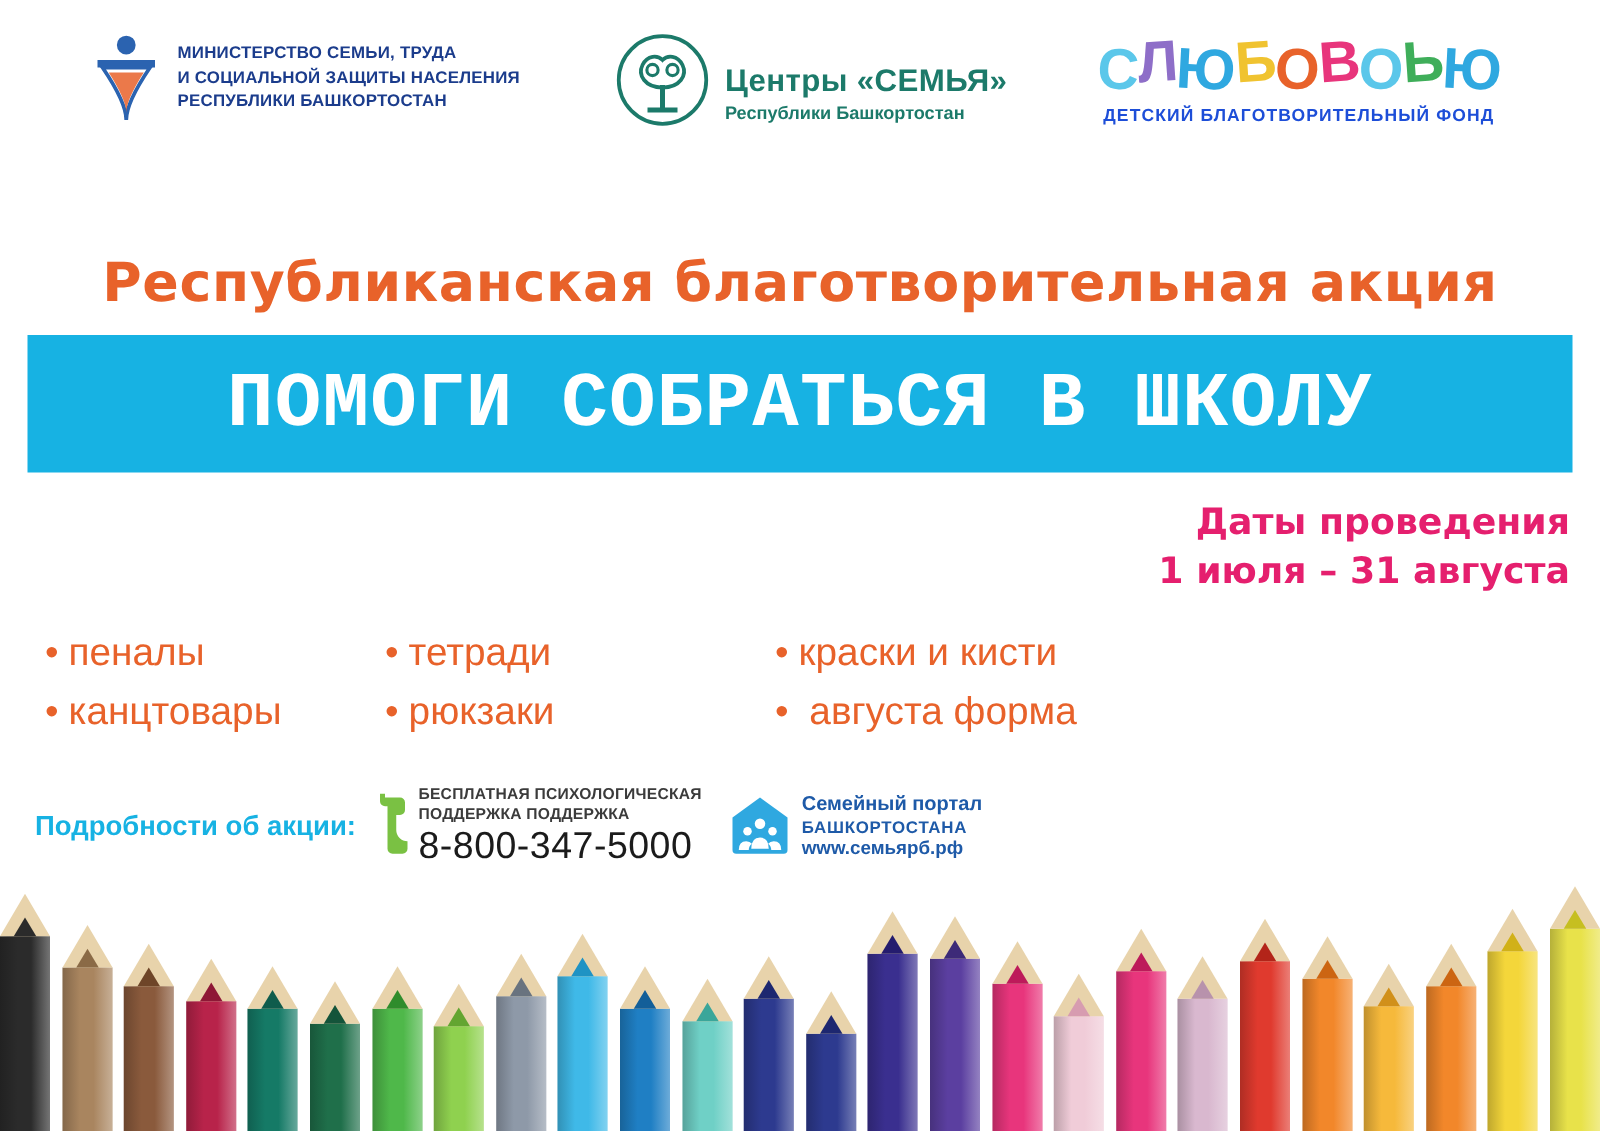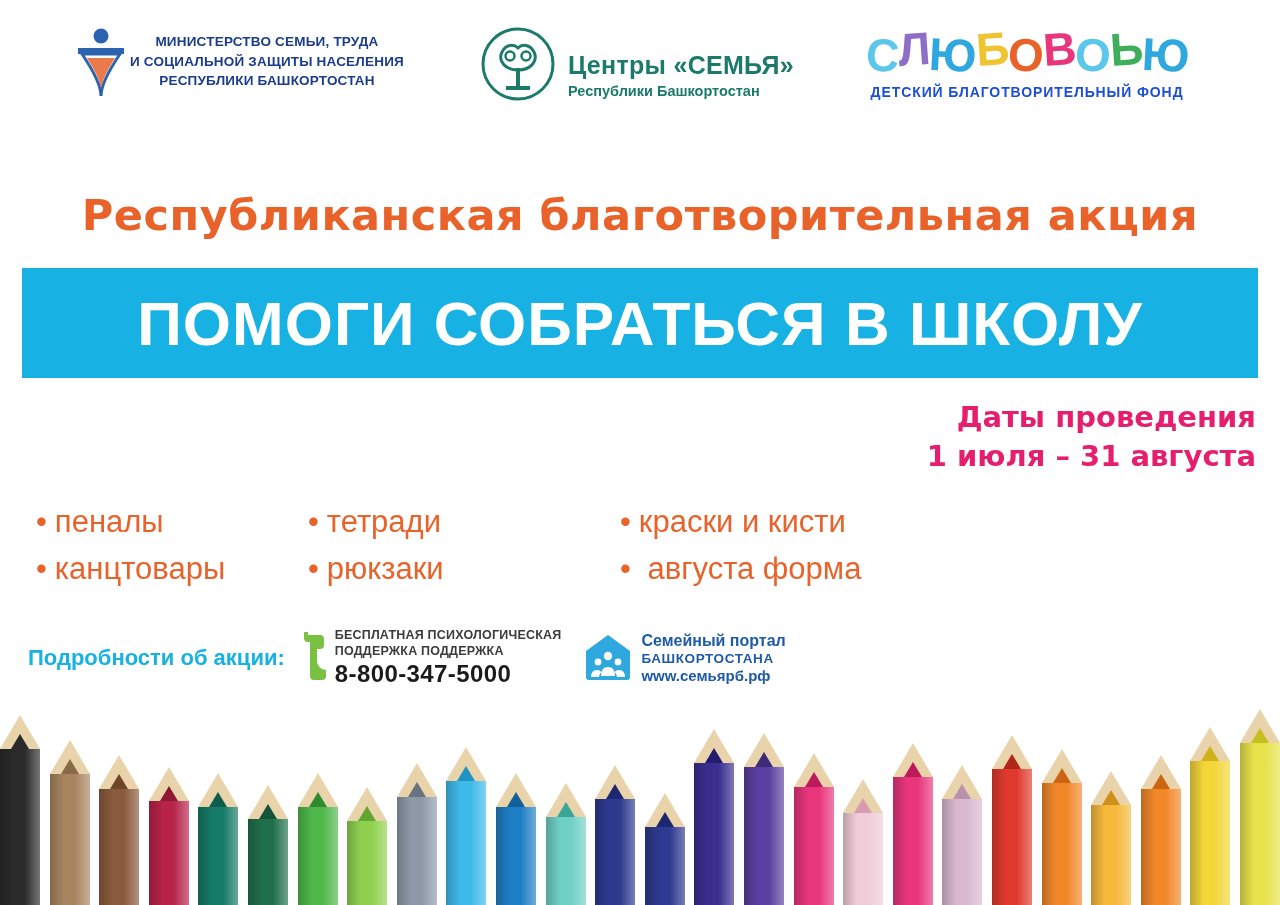--- a/index.html
+++ b/index.html
@@ -28,29 +28,29 @@
     align-items: flex-start;
   }
   .logo-ministry { margin-left: 72px; }
   .logo-ministry .mark {
     width: 58px; height: 70px;
     position: relative;
     flex: 0 0 auto;
   }
   .logo-ministry .mark svg { display:block; }
   .logo-ministry .txt {
+    margin-left: 12px;
     padding-top: 6px;
     font-size: 13.5px;
     font-weight: bold;
     line-height: 1.45;
     letter-spacing: .2px;
     color: #1b3c8c;
     text-transform: uppercase;
     white-space: pre-line;
-    text-align: center;
   }
 
   .logo-centers { margin-left: 76px; }
   .logo-centers .mark { width: 76px; height: 76px; flex: 0 0 auto; }
   .logo-centers .txtwrap { margin-left: 12px; padding-top: 12px; }
   .logo-centers .t1 {
     font-size: 25px; font-weight: bold; color: #1c7a6a;
     letter-spacing: .3px;
     margin-top: 13px;
   }
@@ -78,36 +78,37 @@
     font-size: 14px;
     font-weight: bold;
     letter-spacing: .9px;
     color: #1d4ed8;
     text-transform: uppercase;
   }
 
   
   .kicker {
     position: absolute;
-    top: 190px; left: 0; width: 1280px;
+    top: 202px; left: 0; width: 1280px;
     text-align: center;
     font-size: 43px;
     font-weight: bold;
     color: #e8622a;
     letter-spacing: .5px;
     font-family: "DejaVu Sans", sans-serif;
   }
   .titlebar {
     position: absolute;
     top: 268px; left: 22px;
     width: 1236px; height: 110px;
     background: #17b2e3;
     display: flex;
     align-items: center;
     justify-content: center;
+    font-family: Liberation Mono, monospace;
   }
   .titlebar .title {
     font-size: 62px;
     font-weight: bold;
     color: #ffffff;
     letter-spacing: 1px;
     white-space: nowrap;
   }
 
   
@@ -171,21 +172,21 @@
     width: 30px; height: 52px;
     flex: 0 0 auto;
   }
   .hotline .ph-txt { margin-left: 6px; }
   .hotline .l1 {
     font-size: 12.5px; font-weight: bold; color: #3b3b3b;
     letter-spacing: .2px; line-height: 1.25;
     white-space: pre-line;
   }
   .hotline .num {
-    font-size: 24px; font-weight: bold; color: #1b1b1b;
+    font-size: 30px; font-weight: normal; color: #1b1b1b;
     letter-spacing: .4px; margin-top: 1px;
   }
   .portal {
     display: flex; align-items: center;
     margin-left: 22px;
   }
   .portal .p-icon { width: 50px; height: 52px; flex: 0 0 auto; }
   .portal .p-txt { margin-left: 8px; }
   .portal .p1 { font-size: 16px; color: #1e5aa8; font-weight: bold; line-height: 1.15; }
   .portal .p2 { font-size: 13.5px; color: #1e5aa8; font-weight: bold; letter-spacing: .6px; }

